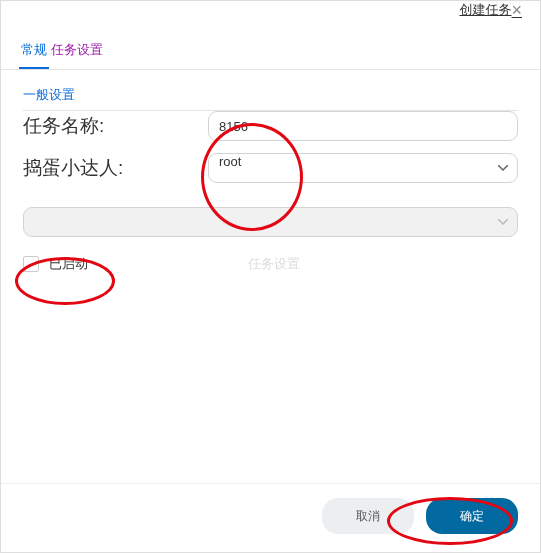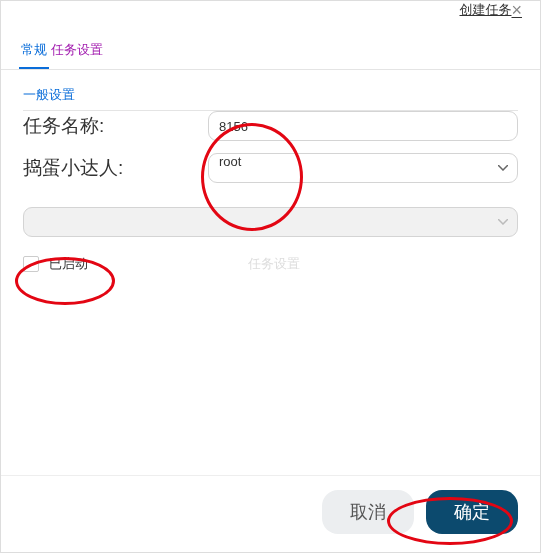--- a/index.html
+++ b/index.html
@@ -19,23 +19,23 @@
 .control { flex: 1; position: relative; }
 .input, .select { width: 100%; height: 30px; border: 1px solid #d4d4d4; border-radius: 9px; padding: 0 10px; font-size: 13px; color: #333; background: #fff; }
 .select { cursor: pointer; padding-right: 28px; }
 .select.disabled { background: #f1f1f1; color: #bbb; cursor: default; }
 .caret { position: absolute; right: 10px; top: 50%; transform: translateY(-50%); pointer-events: none; }
 .caret svg { display: block; }
 .checkbox-row { display: flex; align-items: center; margin-top: 18px; }
 .checkbox { width: 16px; height: 16px; border: 1px solid #ccc; border-radius: 2px; margin-right: 10px; background: #fff; cursor: pointer; }
 .watermark { color: #ddd; font-size: 13px; margin-left: 160px; }
 .footer { display: flex; justify-content: flex-end; gap: 12px; padding: 14px 22px 18px; border-top: 1px solid #eee; }
-.btn { min-width: 92px; height: 44px; border-radius: 16px; font-size: 18px; cursor: pointer; border: none; }
+.btn { min-width: 92px; height: 36px; border-radius: 16px; font-size: 12px; cursor: pointer; border: none; }
 .btn-cancel { background: #eceef0; color: #555; }
-.btn-ok { background: #0c4a6e; color: #fff; }
+.btn-ok { background: #0369a1; color: #fff; }
 .annot { position: absolute; border: 3px solid #e30613; border-radius: 50%; pointer-events: none; }
 </style>
 </head>
 <body>
 
 <div class="modal">
   <div class="modal-header">
     <span class="modal-title">创建任务</span>
     <span class="close">×</span>
   </div>

